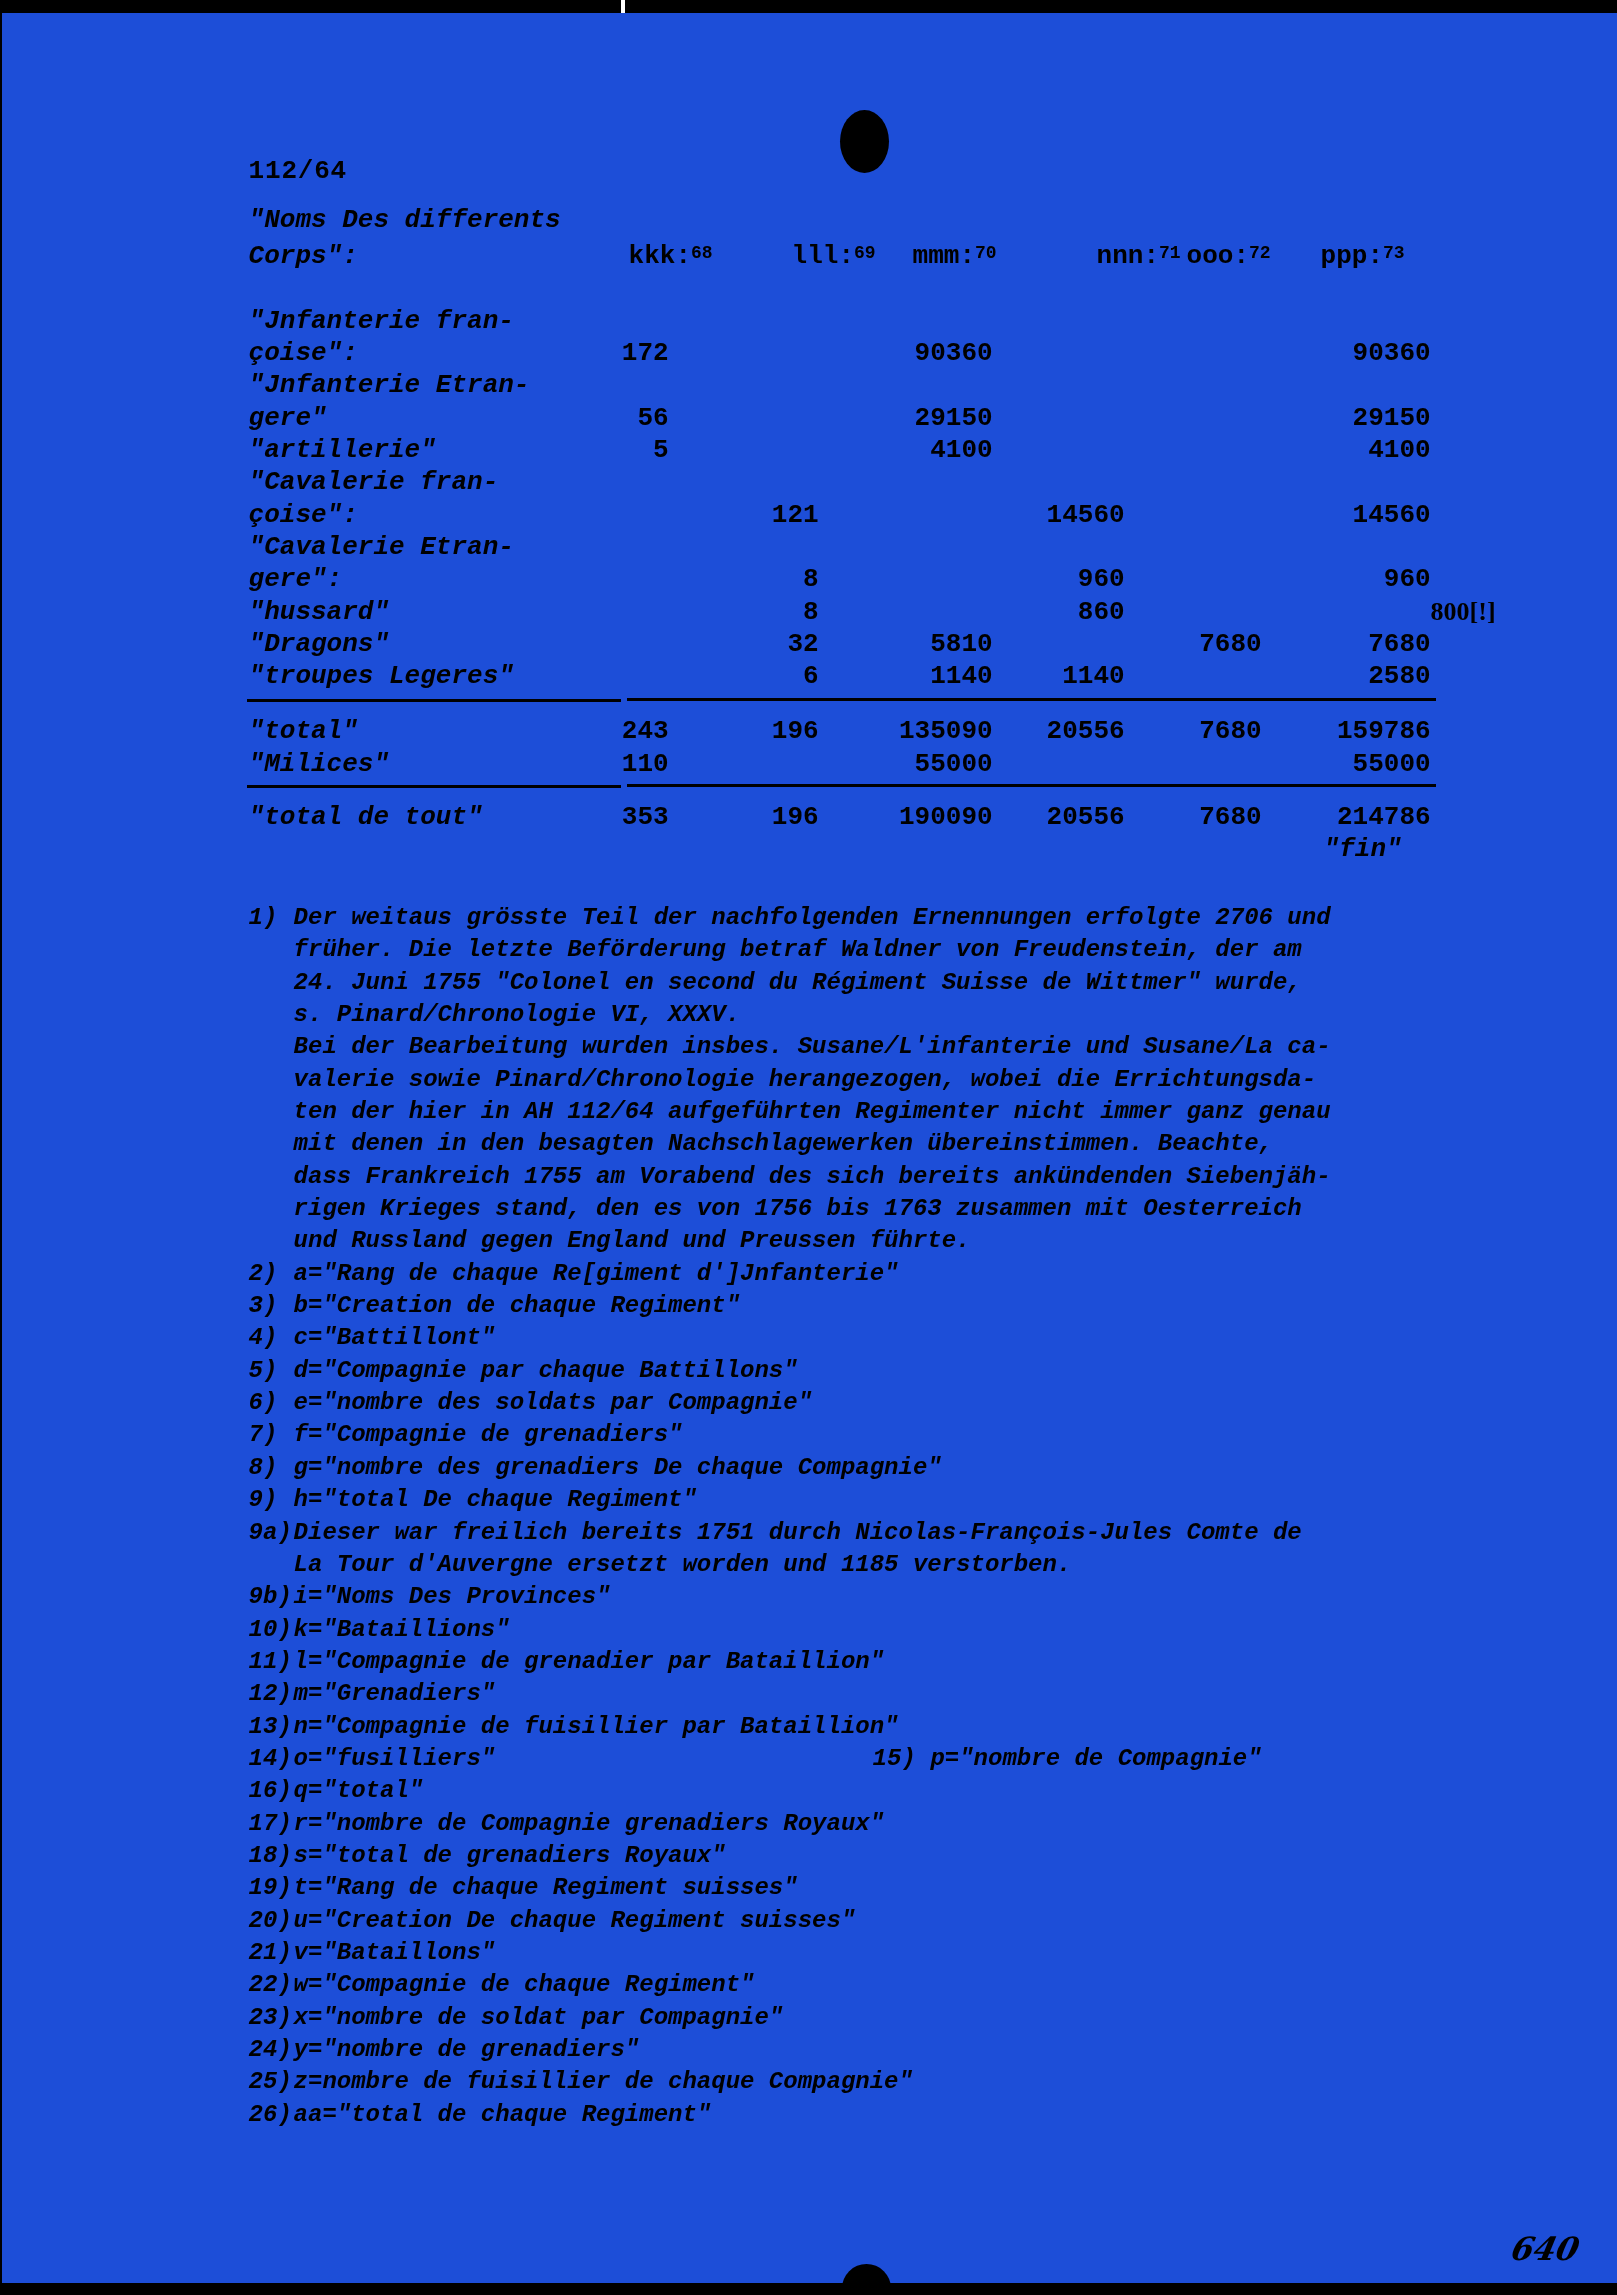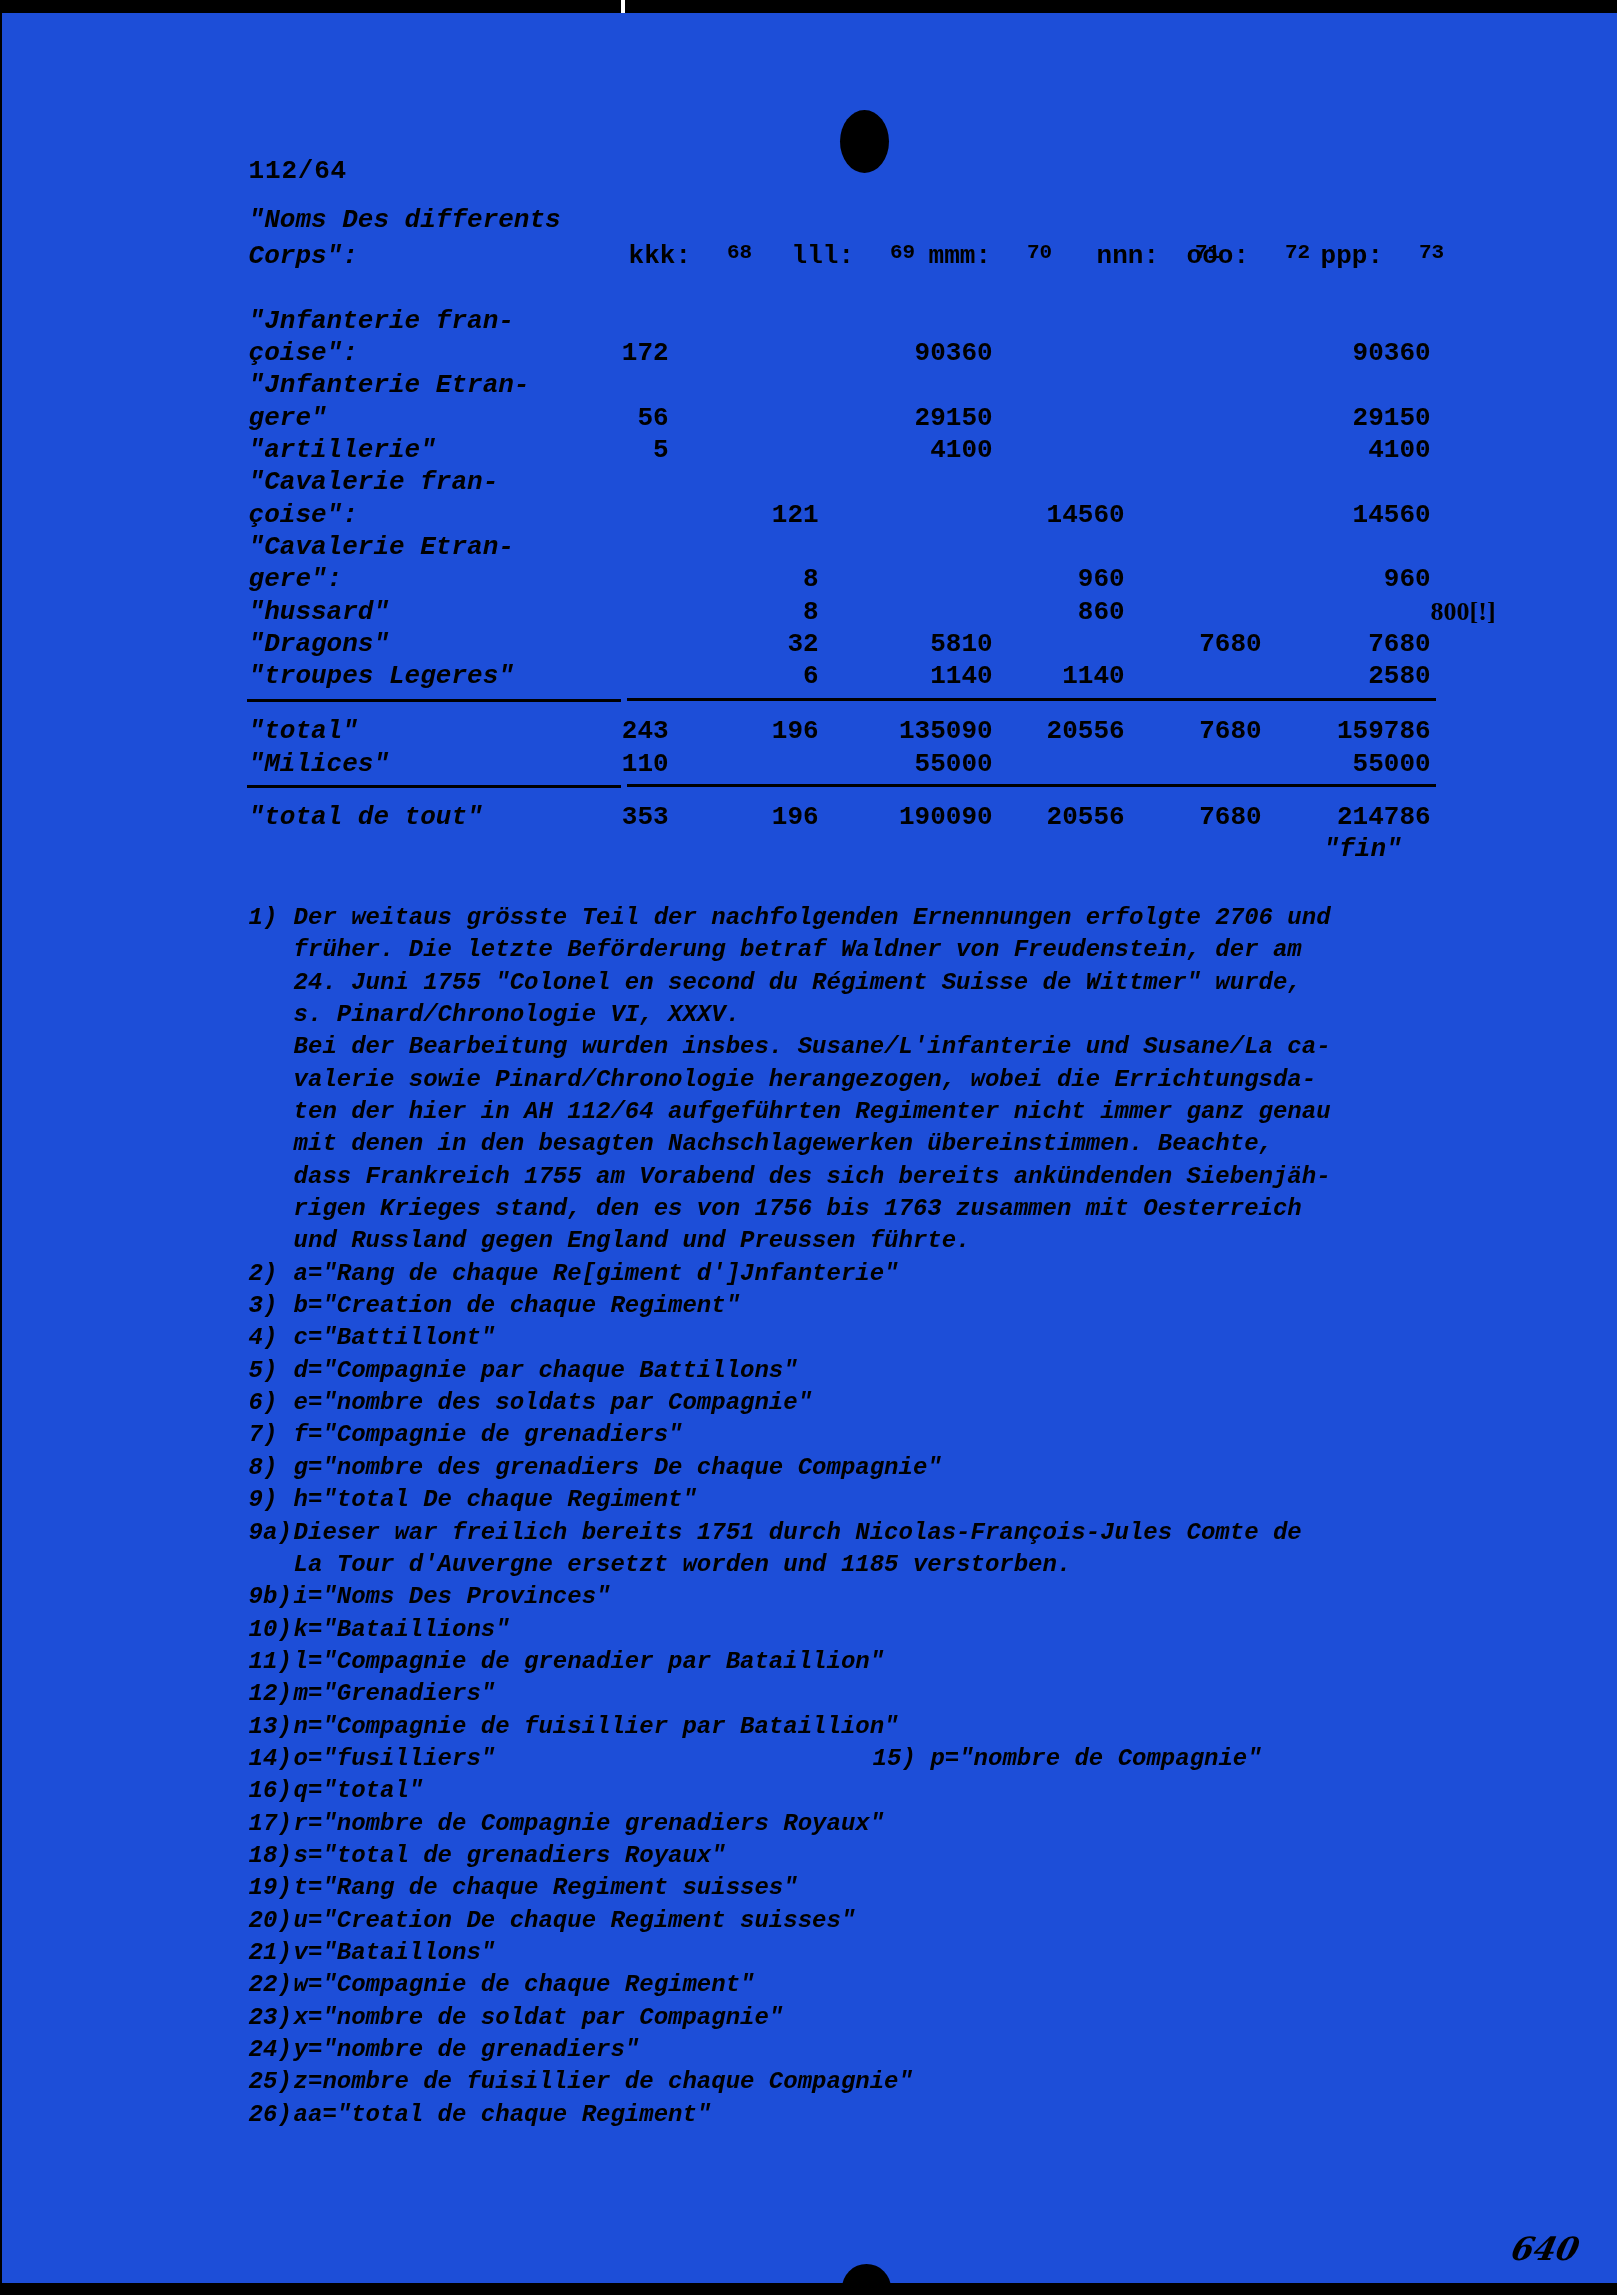--- a/index.html
+++ b/index.html
@@ -23,21 +23,21 @@
   .lbl { position: absolute; left: 0; font-style: italic; white-space: pre; }
   .cell { position: absolute; text-align: right; white-space: pre; }
   .c0 { right: 809px; }  
   .c1 { right: 659px; }   
   .c2 { right: 485px; }   
   .c3 { right: 353px; }   
   .c4 { right: 216px; }   
   .c5 { right: 47px; }    
   .c5x { left: 1182px; text-align:left;font-family:Liberation Serif, serif; }
   .hdr { position: absolute; white-space: pre; }
-  .hdr sup { font-size: 21px; position: relative; top: -4.9px; vertical-align: baseline; margin-left: 36px; }
+  .hdr sup { font-size: 18px; position: relative; top: -4.9px; vertical-align: baseline; }
 
   .rule { position: absolute; height: 3.2px; background: #000; }
 
   .notes { position: absolute; left: 247px; top: 889px; width: 1261px; font-size: 24px; font-style: italic; }
   .note { position: absolute; left: 0; white-space: pre; line-height: 32px; }
   .note .num { position: absolute; left: 0; font-style: italic; }
   .note .txt { position: absolute; left: 45px; white-space: pre; }
   .note-inline { position: absolute; left: 624px; white-space: pre; }
 
   .handwritten {
@@ -58,21 +58,21 @@
 
   <div class="tbl">
 
     <div class="row" style="top:192px">
       <span class="lbl">"Noms Des differents</span>
     </div>
     <div class="row" style="top:228px">
       <span class="lbl">Corps":</span>
       <span class="hdr" style="left:380px"><span>kkk:</span><sup>68</sup></span>
       <span class="hdr" style="left:543px"><span>lll:</span><sup>69</sup></span>
-      <span class="hdr" style="left:680px"><span>mmm:</span><sup>70</sup></span>
+      <span class="hdr" style="left:664px"><span>mmm:</span><sup>70</sup></span>
       <span class="hdr" style="left:848px"><span>nnn:</span><sup>71</sup></span>
       <span class="hdr" style="left:938px"><span>ooo:</span><sup>72</sup></span>
       <span class="hdr" style="left:1072px"><span>ppp:</span><sup>73</sup></span>
     </div>
 
     <div class="row" style="top:293px">
         <span class="lbl">"Jnfanterie fran-</span>
       </div>
     <div class="row" style="top:325px">
       <span class="lbl">çoise":</span>

